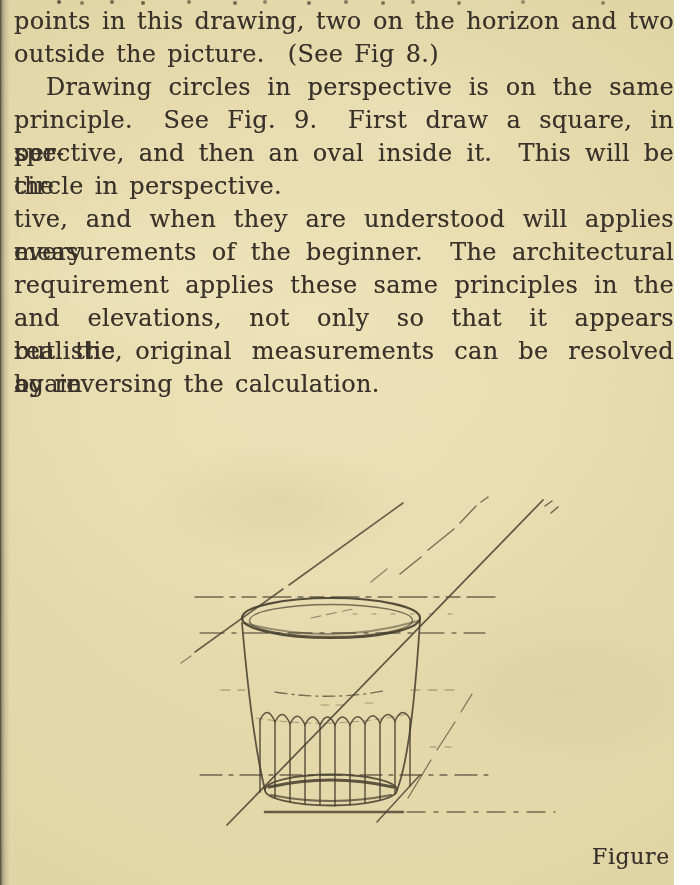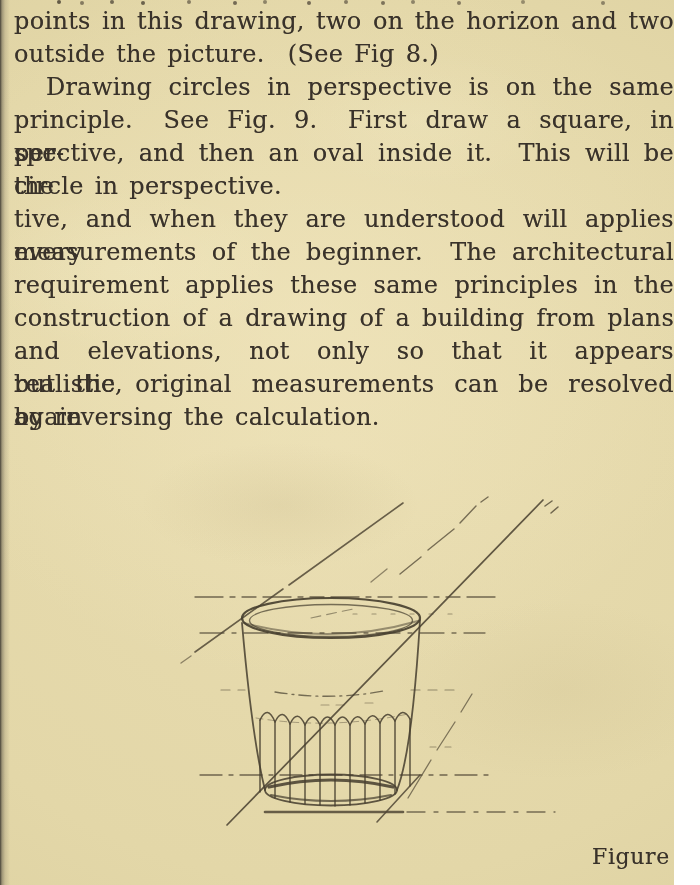--- a/index.html
+++ b/index.html
@@ -54,21 +54,20 @@
   <div class="textblock">
     <div class="ln j">points in this drawing, two on the horizon and two</div>
     <div class="ln">outside the picture.  (See Fig 8.)</div>
     <div class="ln j ind">Drawing circles in perspective is on the same</div>
     <div class="ln j">principle.  See Fig. 9.  First draw a square, in per-</div>
     <div class="ln j">spective, and then an oval inside it.  This will be the</div>
     <div class="ln">circle in perspective.</div>
     <div class="ln j">tive, and when they are understood will applies every</div>
     <div class="ln j">measurements of the beginner.  The architectural</div>
     <div class="ln j">requirement applies these same principles in the</div>
-    <div class="ln j">construction of a drawing of a building from plans</div>
     <div class="ln j">and elevations, not only so that it appears realistic,</div>
     <div class="ln j">but the original measurements can be resolved again</div>
     <div class="ln">by reversing the calculation.</div>
   </div>
 
   <div class="figure">
     <svg width="460" height="372" viewBox="0 0 460 372">
 
       <g stroke="#514836" fill="none" stroke-linecap="round">
         <path d="M80,135 H382" stroke-width="1.3" opacity=".8" stroke-dasharray="28 7 5 7 14 7"></path>

